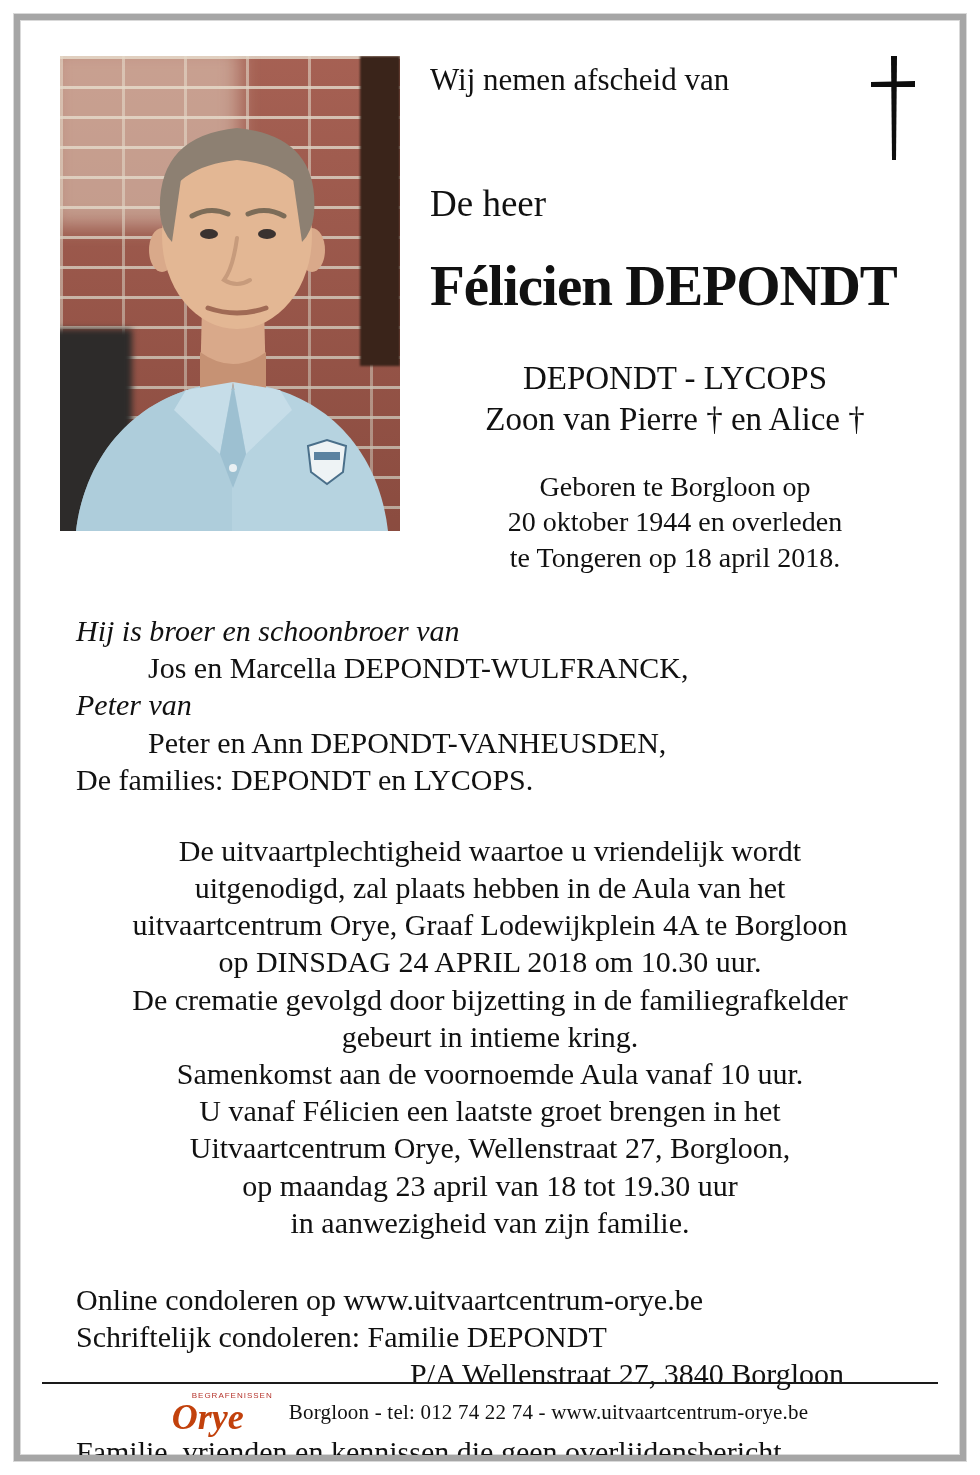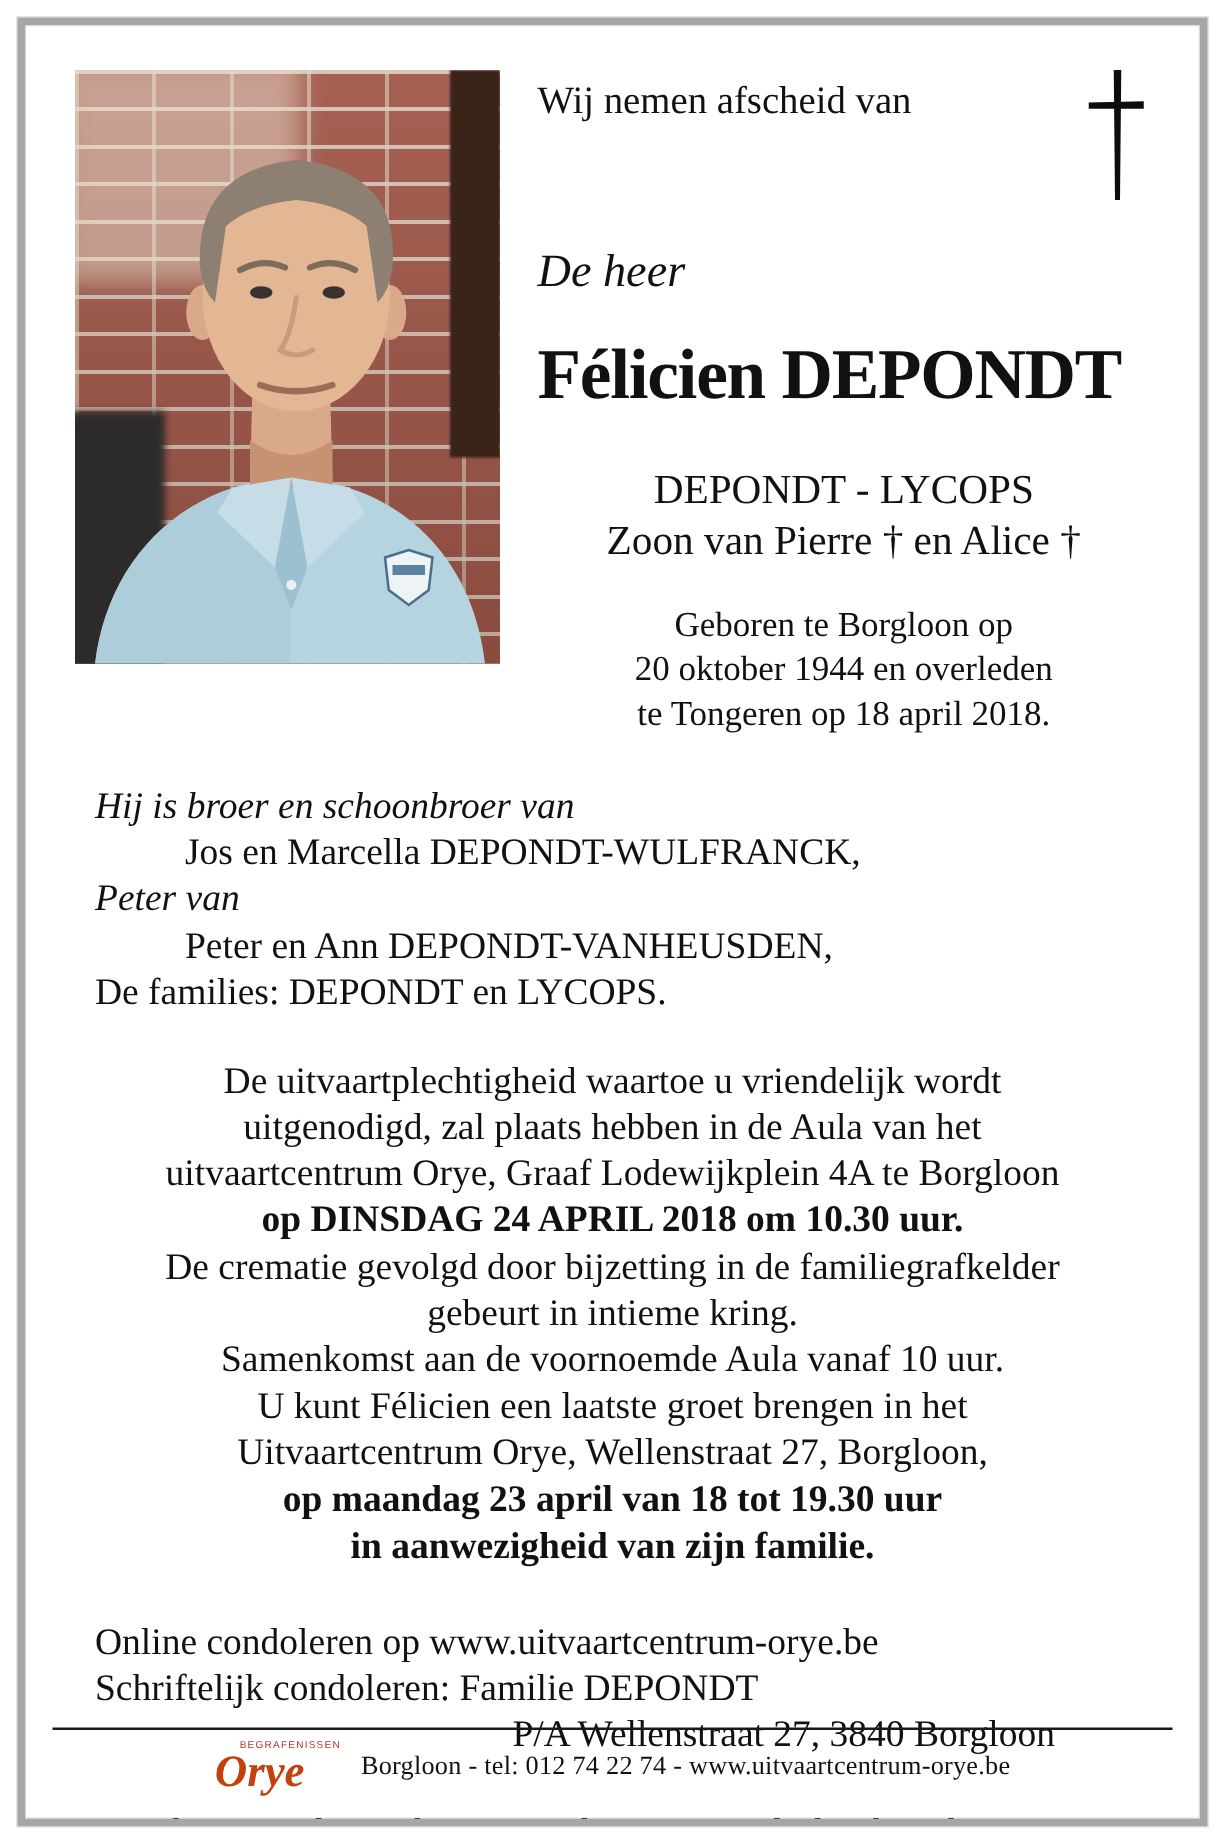--- a/index.html
+++ b/index.html
@@ -63,32 +63,32 @@
 
   .right-col {
     flex: 1 1 auto;
     padding-left: 30px;
     display: flex; flex-direction: column;
   }
   .intro-row {
     display: flex; justify-content: space-between; align-items: flex-start;
   }
   .intro { font-size: 31px; padding-top: 6px; }
-  .salutation { font-size: 37px; margin-top: 36px; font-style: italic; }
+  .salutation { font-size: 37px; margin-top: 22px; }
   .name { font-size: 57px; font-weight: bold; margin-top: 28px; letter-spacing: -1px; white-space: nowrap; }
   .lineage { text-align: center; font-size: 33px; margin-top: 40px; line-height: 1.25; }
   .life { text-align: center; font-size: 28px; margin-top: 28px; line-height: 1.28; }
 
   
   .section { padding: 0 16px; font-size: 30px; line-height: 1.24; }
   .family { margin-top: 36px; }
   .family .rel { font-style: italic; }
   .family .names { padding-left: 72px; }
   .service { margin-top: 34px; text-align: center; padding: 0 4px; }
-  .bold { font-weight: bold; }
+  .bold { font-weight: normal; }
   .condolence { margin-top: 40px; }
   .condolence .address { padding-left: 334px; }
   .closing { margin-top: 40px; }
 
   
   .footer { position: absolute; left: 22px; right: 22px; bottom: 22px; text-align: right; }
   .footer-rule { border-top: 2px solid #1a1a1a; }
   .footer-row {
     display: flex; align-items: center; justify-content: center;
     gap: 16px; padding-top: 8px;
@@ -188,21 +188,21 @@
       </div>
 
       <div class="section service">
         <div>De uitvaartplechtigheid waartoe u vriendelijk wordt</div>
         <div>uitgenodigd, zal plaats hebben in de Aula van het</div>
         <div>uitvaartcentrum Orye, Graaf Lodewijkplein 4A te Borgloon</div>
         <div class="bold">op DINSDAG 24 APRIL 2018 om 10.30 uur.</div>
         <div>De crematie gevolgd door bijzetting in de familiegrafkelder</div>
         <div>gebeurt in intieme kring.</div>
         <div>Samenkomst aan de voornoemde Aula vanaf 10 uur.</div>
-        <div>U kunt Félicien een laatste groet brengen in het</div>
+        <div>U vanaf Félicien een laatste groet brengen in het</div>
         <div>Uitvaartcentrum Orye, Wellenstraat 27, Borgloon,</div>
         <div class="bold">op maandag 23 april van 18 tot 19.30 uur</div>
         <div class="bold">in aanwezigheid van zijn familie.</div>
       </div>
 
       <div class="section condolence">
         <div>Online condoleren op www.uitvaartcentrum-orye.be</div>
         <div>Schriftelijk condoleren: Familie DEPONDT</div>
         <div class="address">P/A Wellenstraat 27, 3840 Borgloon</div>
       </div>

